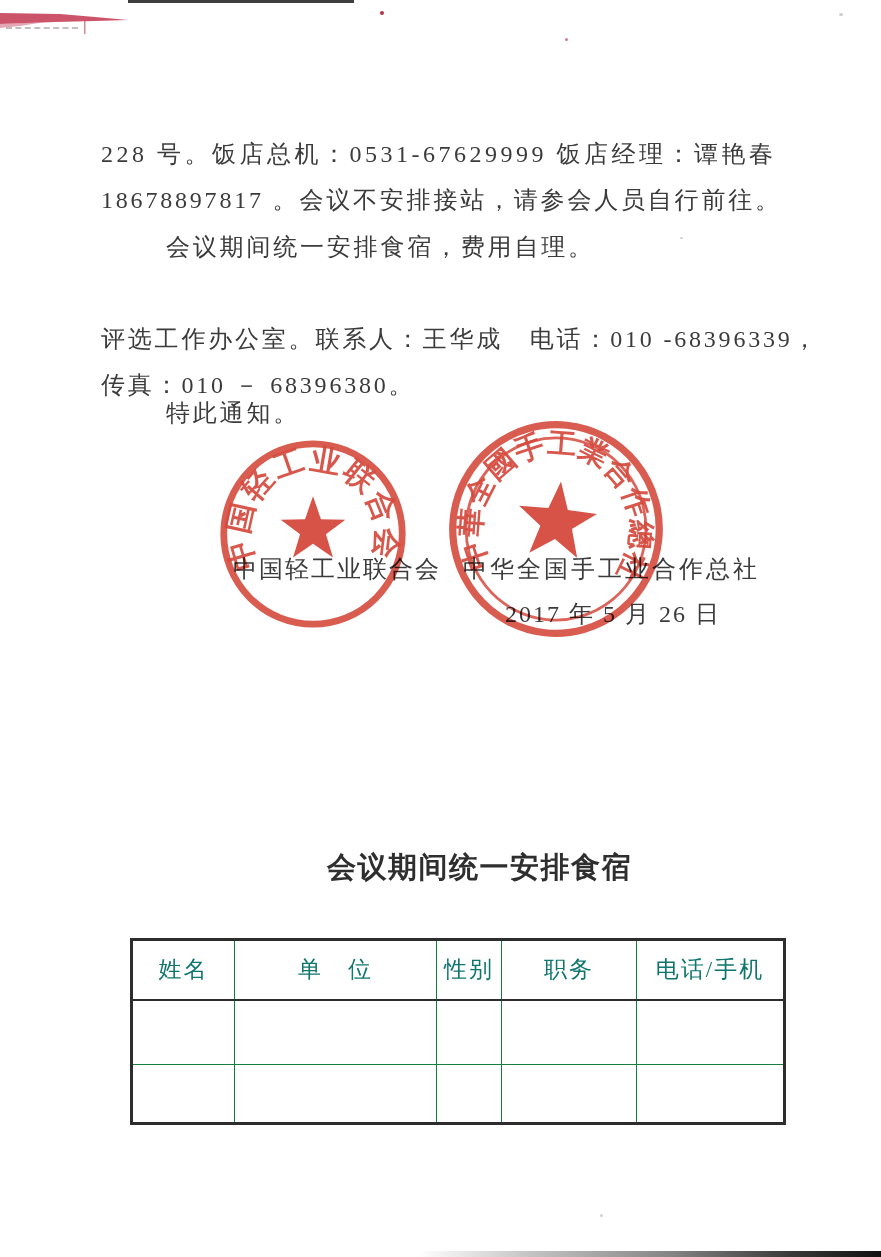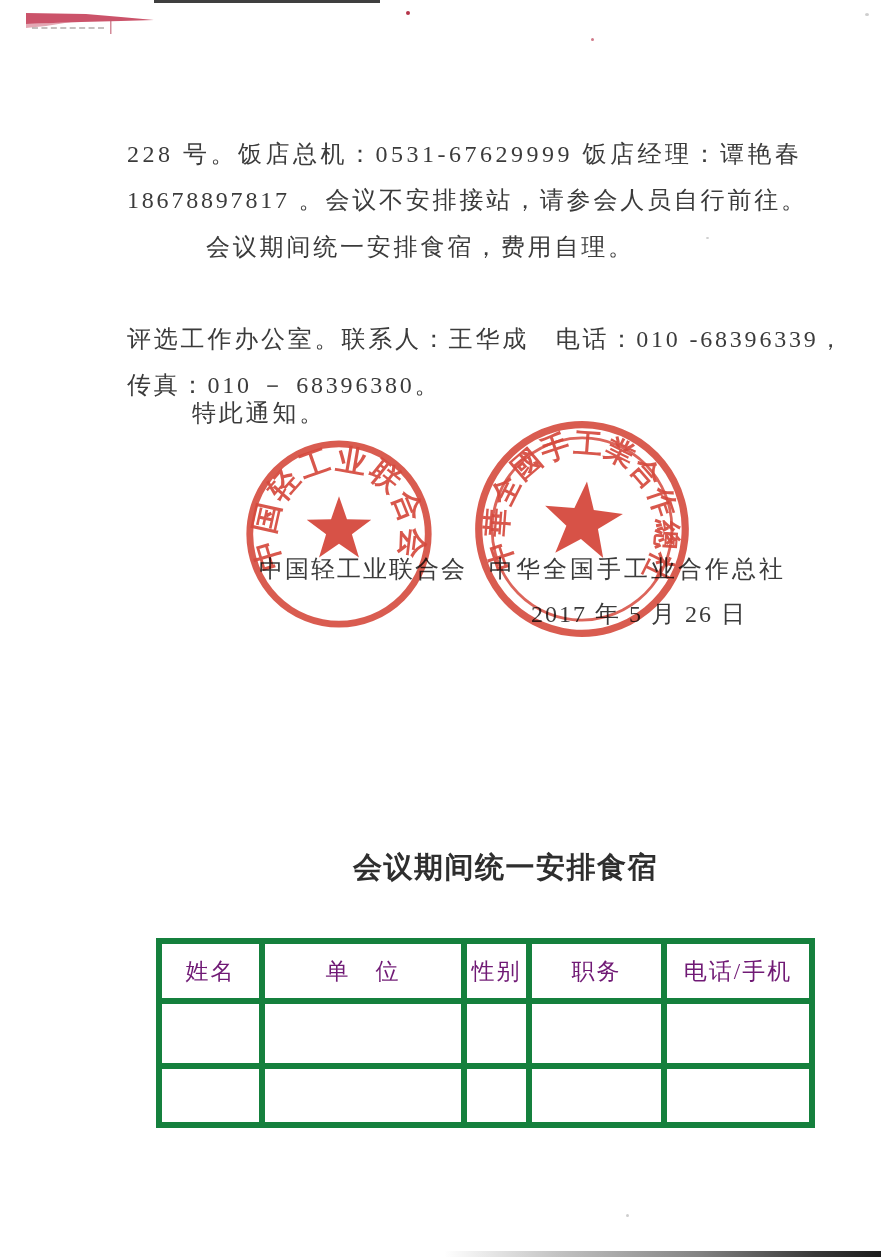--- a/index.html
+++ b/index.html
@@ -2,21 +2,21 @@
 <html><head>
 <meta charset="utf-8">
 <style>
   html,body{margin:0;padding:0;}
   body{
     width:881px;height:1257px;position:relative;overflow:hidden;
     background:#ffffff;
     font-family:"Liberation Serif","DejaVu Serif",serif;
     color:#3a3a3a;
   }
-  .page{position:absolute;inset:0;margin-left:26px;}
+  .page{position:absolute;inset:0;}
   
   .line{
     position:absolute;white-space:nowrap;
     font-size:24px;letter-spacing:2.8px;color:#3b3b3b;
   }
   
   .sig{
     position:absolute;white-space:nowrap;
     font-size:24px;letter-spacing:2px;color:#3b3b3b;z-index:1;
   }
@@ -32,23 +32,23 @@
     font-size:29px;font-weight:bold;letter-spacing:1.5px;color:#2e2e2e;
     white-space:nowrap;
   }
   
   .reply-table{
     position:absolute;left:130px;top:938px;
     border-collapse:collapse;table-layout:fixed;width:653px;
     border:3px solid #2d2d2d;
   }
   .reply-table td{
-    border:6px solid #15803d;
+    border:1px solid #15803d;
     text-align:center;vertical-align:middle;
-    font-size:23px;letter-spacing:2px;color:#701a75;
+    font-size:23px;letter-spacing:2px;color:#0f766e;
     overflow:hidden;
   }
   .reply-table tr.hdr td{border-bottom:2px solid #2d2d2d;}
   
   .top-black-line{
     position:absolute;left:128px;top:0;width:226px;height:2.5px;
     background:#3f3f3f;z-index:3;
   }
   .red-streak{position:absolute;left:0;top:5px;z-index:3;}
   .gray-dashes{
@@ -88,21 +88,21 @@
   <div class="gray-dashes"></div>
   <div class="red-dot-a"></div>
   <div class="red-dot-b"></div>
   <div class="speck" style="left:839px;top:13px;width:4px;height:3px;"></div>
   <div class="speck" style="left:680px;top:237px;width:3px;height:2px;"></div>
   <div class="speck" style="left:600px;top:1214px;width:3px;height:3px;"></div>
   <div class="bottom-bar"></div>
 
   <div class="line" style="left:101px;top:138px;letter-spacing:3.5px;">228 号。饭店总机：0531-67629999 饭店经理：谭艳春</div>
   <div class="line" style="left:101px;top:184px;">18678897817 。会议不安排接站，请参会人员自行前往。</div>
-  <div class="line" style="left:180px;top:231px;">会议期间统一安排食宿，费用自理。</div>
+  <div class="line" style="left:166px;top:231px;">会议期间统一安排食宿，费用自理。</div>
   <div class="line" style="left:101px;top:323px;">评选工作办公室。联系人：王华成　电话：010 -68396339，</div>
   <div class="line" style="left:101px;top:369px;">传真：010 － 68396380。</div>
   <div class="line" style="left:166px;top:397px;">特此通知。</div>
 
   <div class="sig" style="left:233px;top:553px;">中国轻工业联合会</div>
   <div class="sig" style="left:463px;top:553px;letter-spacing:3px;">中华全国手工业合作总社</div>
   <div class="sig" style="left:505px;top:598px;">2017 年 5 月 26 日</div>
 
   <svg class="seal" style="left:216px;top:436px;" width="194" height="196" viewBox="0 0 200 200">
     <ellipse cx="100" cy="100" rx="92" ry="93" fill="none" stroke-width="7" opacity=".9" stroke="#d23b2e"></ellipse>

